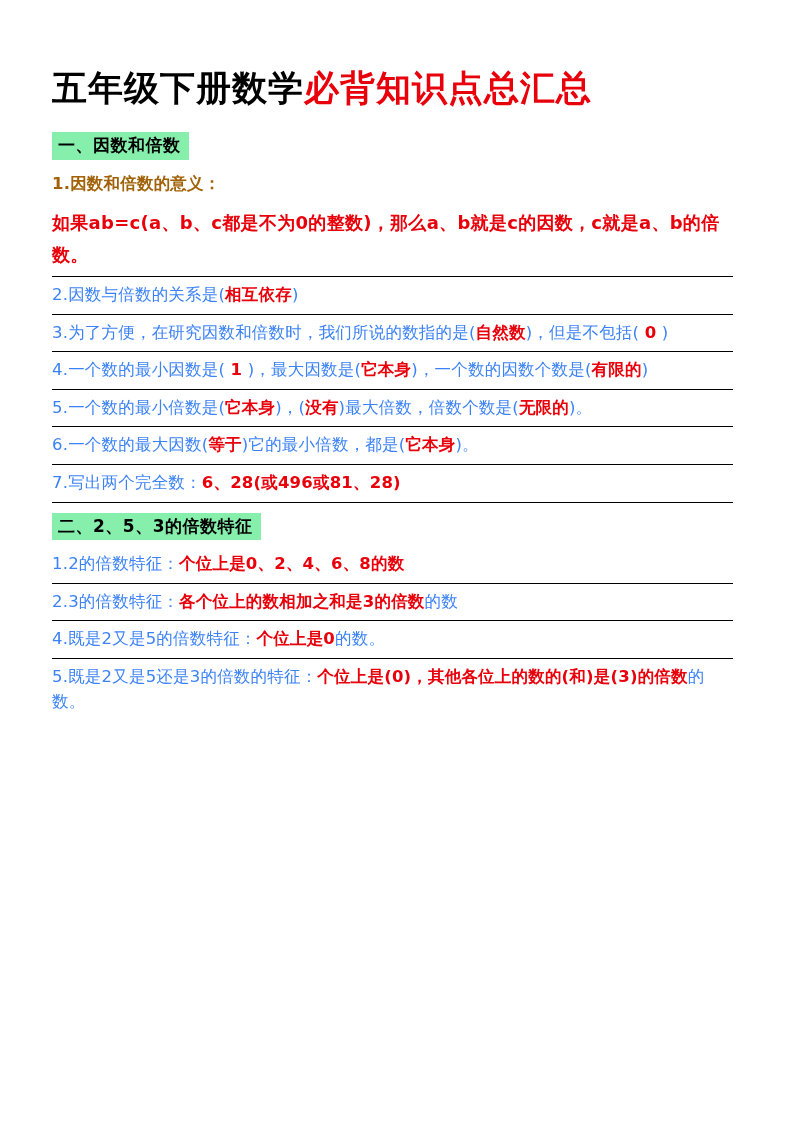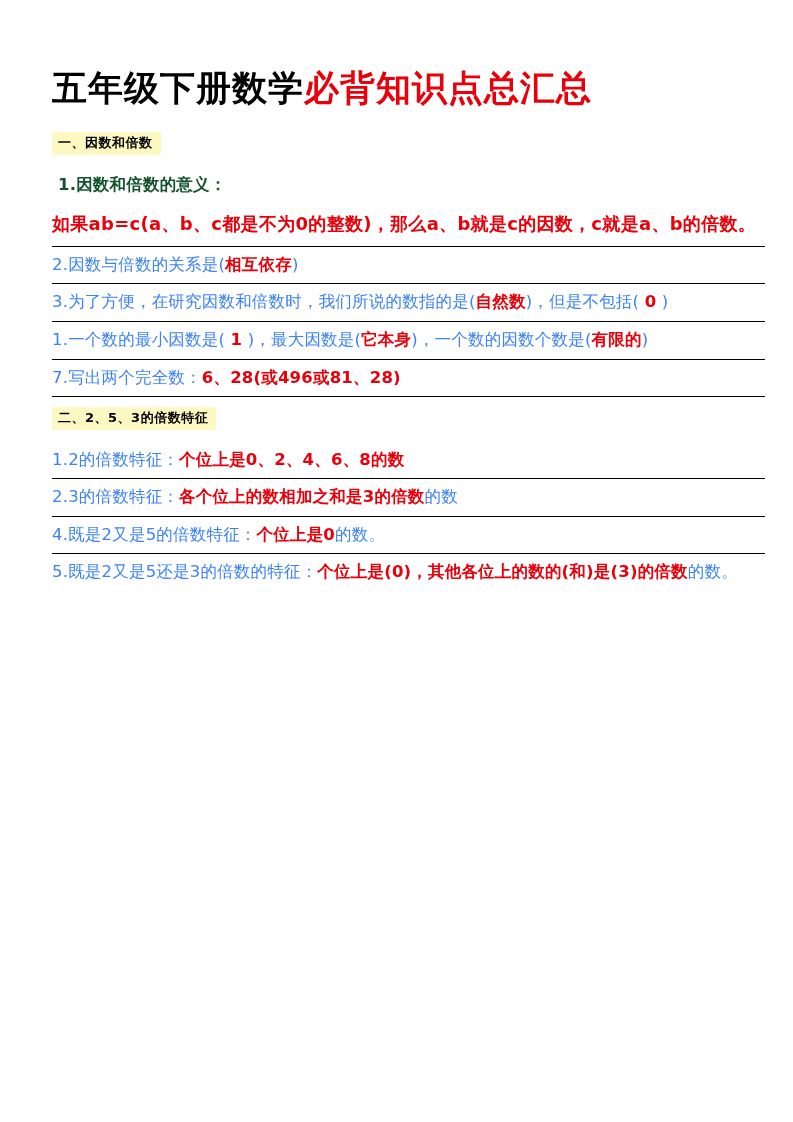--- a/index.html
+++ b/index.html
@@ -12,64 +12,64 @@
     background: #ffffff;
     font-family: "DejaVu Sans", "Liberation Sans", sans-serif;
     color: #000000;
     overflow: hidden;
   }
   .page {
     position: relative;
     width: 793px;
     height: 1122px;
     box-sizing: border-box;
-    padding: 50px 28px 0 52px;
+    padding: 50px 60px 0 52px;
   }
 
   
   .doc-title {
     font-size: 35px;
     font-weight: bold;
     letter-spacing: 1px;
     line-height: 1.15;
     margin: 18px 0 14px 0;
     white-space: nowrap;
   }
   .doc-title .black { color: #000000; }
   .doc-title .red { color: #e8000b; }
 
   
   .section-head {
     display: inline-block;
-    background: #fef9c3;
+    background: #86efac;
     color: #000000;
-    font-size: 13px;
+    font-size: 17px;
     font-weight: bold;
     padding: 3px 8px 4px 6px;
     line-height: 1.2;
-    margin: 10px 0 12px 0;
+    margin: 10px 0 6px 0;
     letter-spacing: 0.5px;
   }
   .section-head-wrap { display: block; }
 
   
   .row {
     position: relative;
     font-size: 16.5px;
     line-height: 1.55;
     padding: 5px 0 6px 0;
     letter-spacing: 0.2px;
   }
   .rule {
     border-bottom: 1.3px solid #000000;
   }
   .red { color: #e8000b; }
   .red-b { color: #e8000b; font-weight: bold; margin-top: 28px; }
   .blk { color: #3b82f6; }
-  .blk-b { color: #14532d; font-weight: bold; margin-left: 6px; }
+  .blk-b { color: #a16207; font-weight: bold; }
 
   .big-red {
     color: #e8000b;
     font-weight: bold;
     font-size: 18px;
     line-height: 1.75;
     letter-spacing: 0.3px;
   }
 </style>
 </head>
@@ -80,21 +80,23 @@
   <h1 class="doc-title">
     <span class="black">五年级下册数学</span><span class="red">必背知识点总汇总</span>
   </h1>
 
   <div id="content">
       <div class="section-head-wrap"><span class="section-head">一、因数和倍数</span></div>
       <div class="row"><span class="blk-b">1.因数和倍数的意义：</span></div>
       <div class="row rule"><span class="big-red">如果ab=c(a、b、c都是不为0的整数)，那么a、b就是c的因数，c就是a、b的倍数。</span></div>
       <div class="row rule"><span class="blk">2.因数与倍数的关系是(</span><span class="red-b">相互依存</span><span class="blk">)</span></div>
       <div class="row rule"><span class="blk">3.为了方便，在研究因数和倍数时，我们所说的数指的是(</span><span class="red-b">自然数</span><span class="blk">)，但是不包括( </span><span class="red-b">0</span><span class="blk"> )</span></div>
-      <div class="row rule"><span class="blk">1.一个数的最小因数是( </span><span class="red-b">1</span><span class="blk"> )，最大因数是(</span><span class="red-b">它本身</span><span class="blk">)，一个数的因数个数是(</span><span class="red-b">有限的</span><span class="blk">)</span></div>
+      <div class="row rule"><span class="blk">4.一个数的最小因数是( </span><span class="red-b">1</span><span class="blk"> )，最大因数是(</span><span class="red-b">它本身</span><span class="blk">)，一个数的因数个数是(</span><span class="red-b">有限的</span><span class="blk">)</span></div>
+      <div class="row rule"><span class="blk">5.一个数的最小倍数是(</span><span class="red-b">它本身</span><span class="blk">)，(</span><span class="red-b">没有</span><span class="blk">)最大倍数，倍数个数是(</span><span class="red-b">无限的</span><span class="blk">)。</span></div>
+      <div class="row rule"><span class="blk">6.一个数的最大因数(</span><span class="red-b">等于</span><span class="blk">)它的最小倍数，都是(</span><span class="red-b">它本身</span><span class="blk">)。</span></div>
       <div class="row rule"><span class="blk">7.写出两个完全数：</span><span class="red-b">6、28(或496或81、28)</span></div>
       <div class="section-head-wrap"><span class="section-head">二、2、5、3的倍数特征</span></div>
       <div class="row rule"><span class="blk">1.2的倍数特征：</span><span class="red-b">个位上是0、2、4、6、8的数</span></div>
       <div class="row rule"><span class="blk">2.3的倍数特征：</span><span class="red-b">各个位上的数相加之和是3的倍数</span><span class="blk">的数</span></div>
       <div class="row rule"><span class="blk">4.既是2又是5的倍数特征：</span><span class="red-b">个位上是0</span><span class="blk">的数。</span></div>
       <div class="row"><span class="blk">5.既是2又是5还是3的倍数的特征：</span><span class="red-b">个位上是(0)，其他各位上的数的(和)是(3)的倍数</span><span class="blk">的数。</span></div>
     </div>
 
 </div>
 

